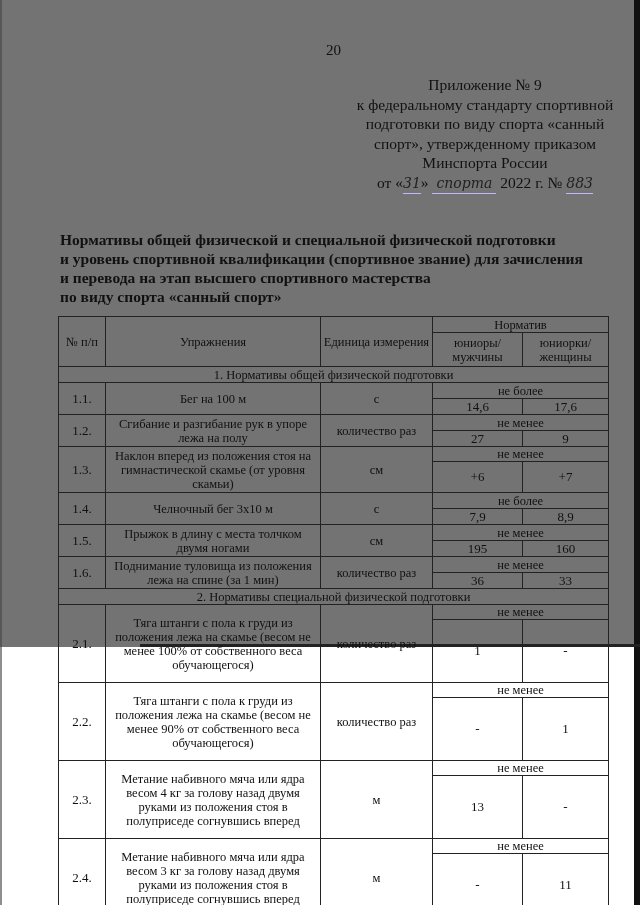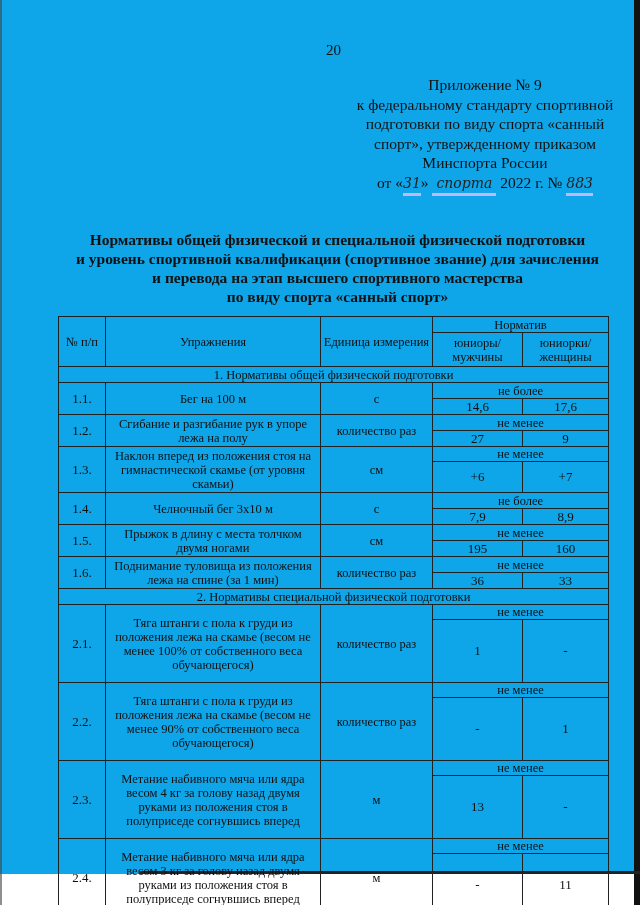--- a/index.html
+++ b/index.html
@@ -1,25 +1,25 @@
 <!DOCTYPE html>
 <html><head>
 <meta charset="utf-8">
 <style>
   * { box-sizing: border-box; margin: 0; padding: 0; }
   html, body { width: 640px; height: 905px; background: #ffffff; overflow: hidden; }
   body { position: relative; font-family: "Liberation Serif", "DejaVu Serif", serif; color: #111; }
-  .page { position: absolute; left: 0; top: 0; width: 640px; height: 874px; background: #0ea5e9; }
+  .page { position: absolute; left: 0; top: 0; width: 640px; height: 647px; background: #737373; }
   .edge-right { position: absolute; right: 0; top: 0; width: 6px; height: 905px; background: #111; }
   .edge-left { position: absolute; left: 0; top: 0; width: 2px; height: 905px; background: #444; opacity: .6; }
   .edge-bottom { position: absolute; left: 140px; bottom: 0; width: 500px; height: 3px; background: #222; }
   .page-number { position: absolute; top: 42px; left: 326px; font-size: 15px; }
   .appendix { position: absolute; top: 75px; left: 340px; width: 290px; text-align: center; font-size: 15.5px; line-height: 19.5px; }
-  .appendix .sig { font-family: "DejaVu Serif", serif; font-style: italic; font-size: 14px; border-bottom: 3px solid #c4b5fd; display: inline-block; color: #222; }
-  .title { position: absolute; top: 230px; left: 60px; width: 555px; text-align: center; font-weight: bold; font-size: 15.5px; line-height: 19px; }
+  .appendix .sig { font-family: "DejaVu Serif", serif; font-style: italic; font-size: 14px; border-bottom: 1px solid #c4b5fd; display: inline-block; color: #222; }
+  .title { position: absolute; top: 230px; left: 60px; width: 555px; font-weight: bold; font-size: 15.5px; line-height: 19px; }
   table.norms { position: absolute; top: 316px; left: 58px; width: 550px; border-collapse: collapse; font-size: 12.5px; line-height: 14px; table-layout: fixed; }
   table.norms td, table.norms th { border: 1px solid #222; text-align: center; vertical-align: middle; font-weight: normal; padding: 0 2px; }
   .c1 { width: 47px; } .c2 { width: 215px; } .c3 { width: 112px; } .c4 { width: 90px; } .c5 { width: 86px; }
   .section-row td { height: 16px; margin-left: 35px; }
   .num { font-size: 13px; }
   .cond { height: 15px; }
 </style>
 </head>
 <body>
 

